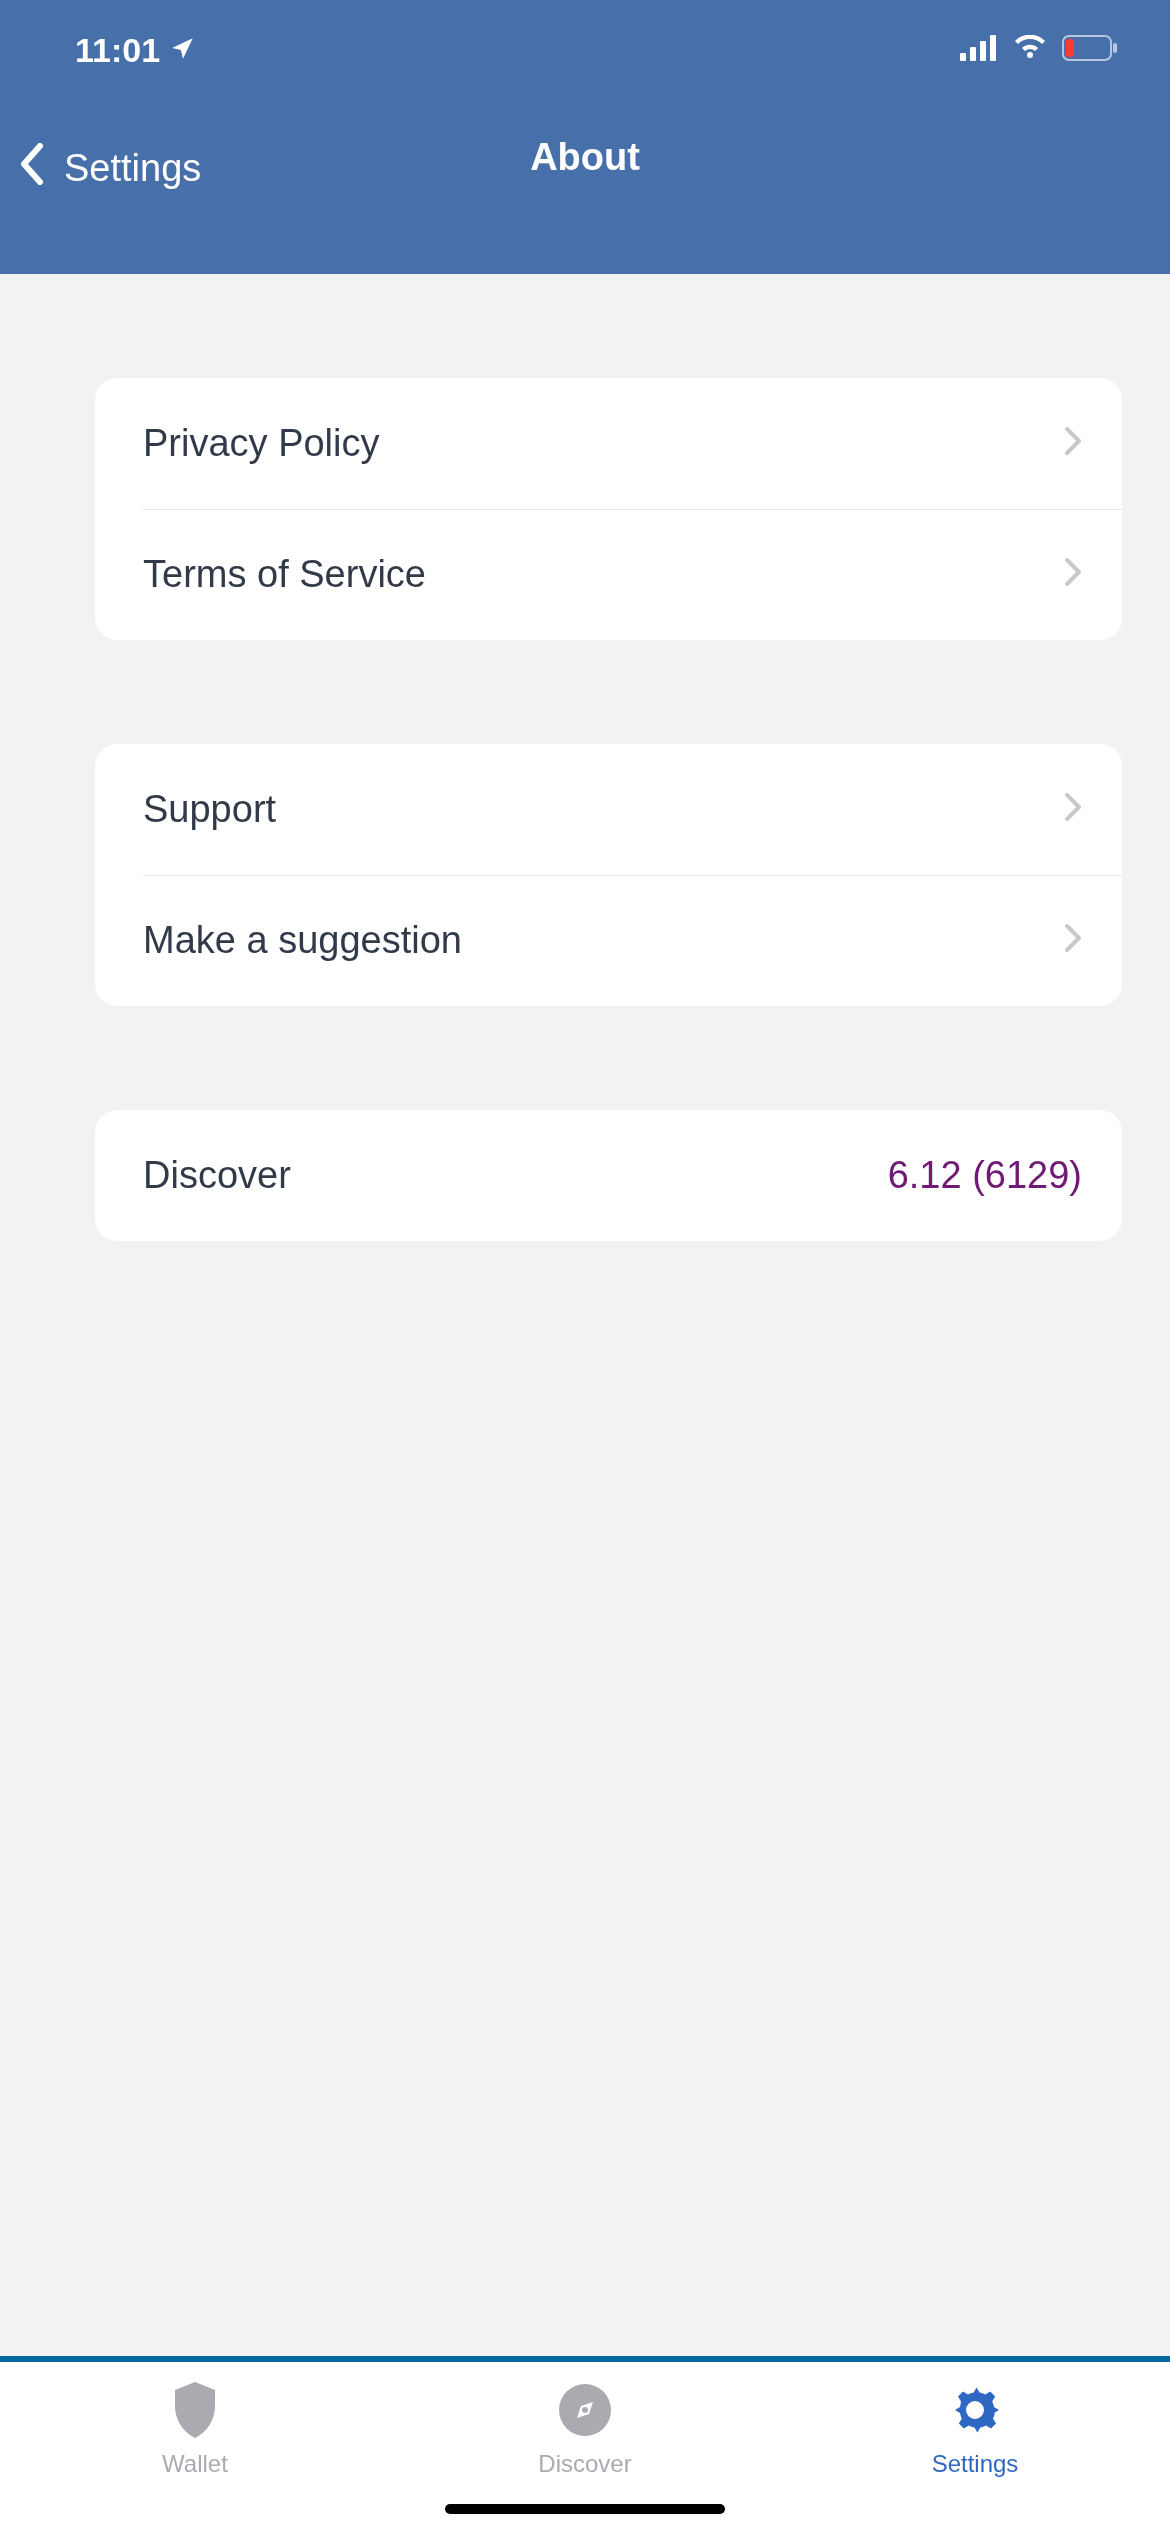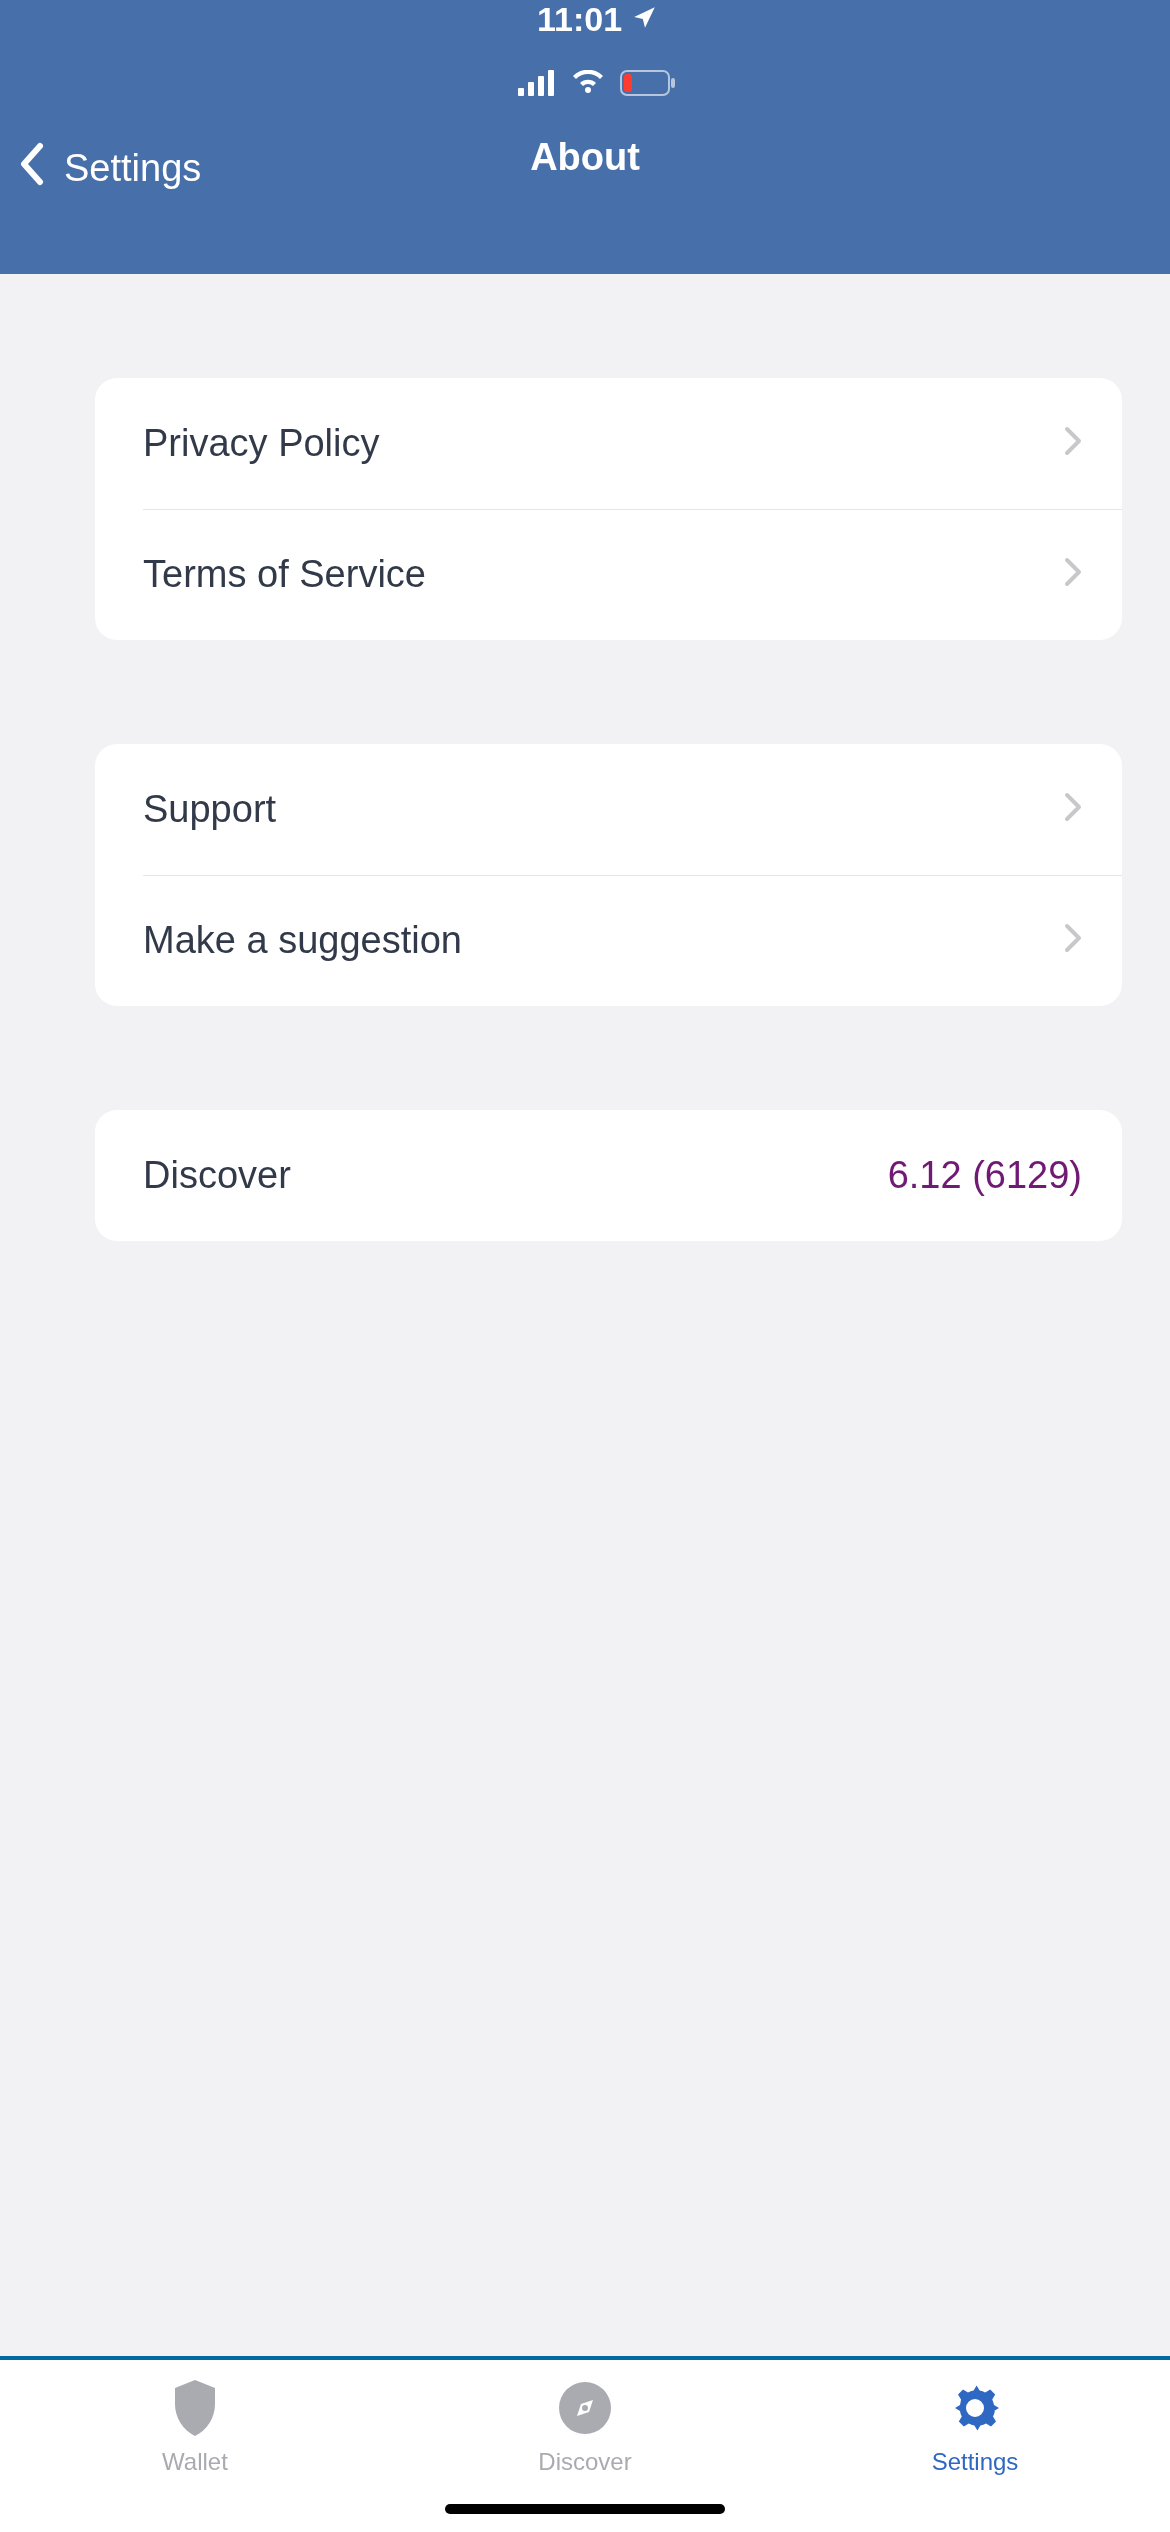--- a/index.html
+++ b/index.html
@@ -18,21 +18,20 @@
       position: relative;
     }
     .status-bar {
       height: 100px;
       background: #4770ab;
       display: flex;
       align-items: center;
       justify-content: space-between;
       padding: 0 50px 0 75px;
       color: white;
-      flex-direction: column;
     }
     .status-left {
       display: flex;
       align-items: center;
       gap: 10px;
       font-size: 34px;
       font-weight: 600;
     }
     .status-right {
       display: flex;
@@ -103,21 +102,21 @@
     .row-value {
       color: #701a75;
       font-weight: 400;
     }
     .chevron {
       color: #c7c7cc;
     }
     .tab-bar {
       height: 176px;
       background: white;
-      border-top: 4px solid #0369a1;
+      border-top: 6px solid #0369a1;
       display: flex;
       justify-content: space-around;
       padding-top: 18px;
     }
     .tab-item {
       display: flex;
       flex-direction: column;
       align-items: center;
       gap: 10px;
       width: 33.33%;

